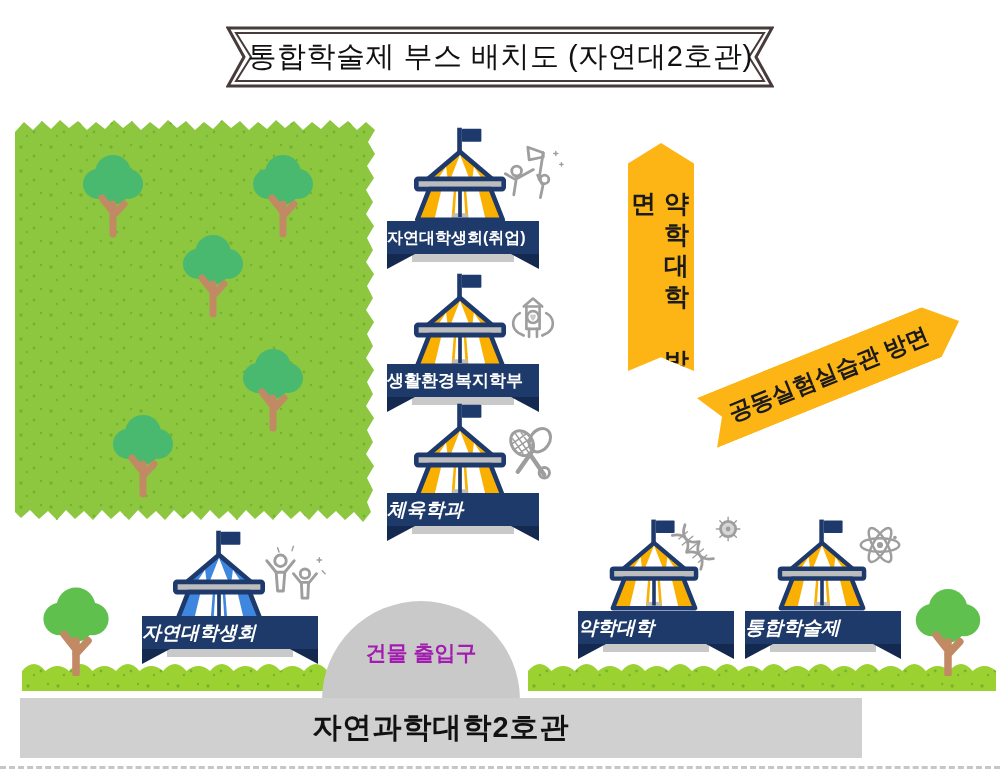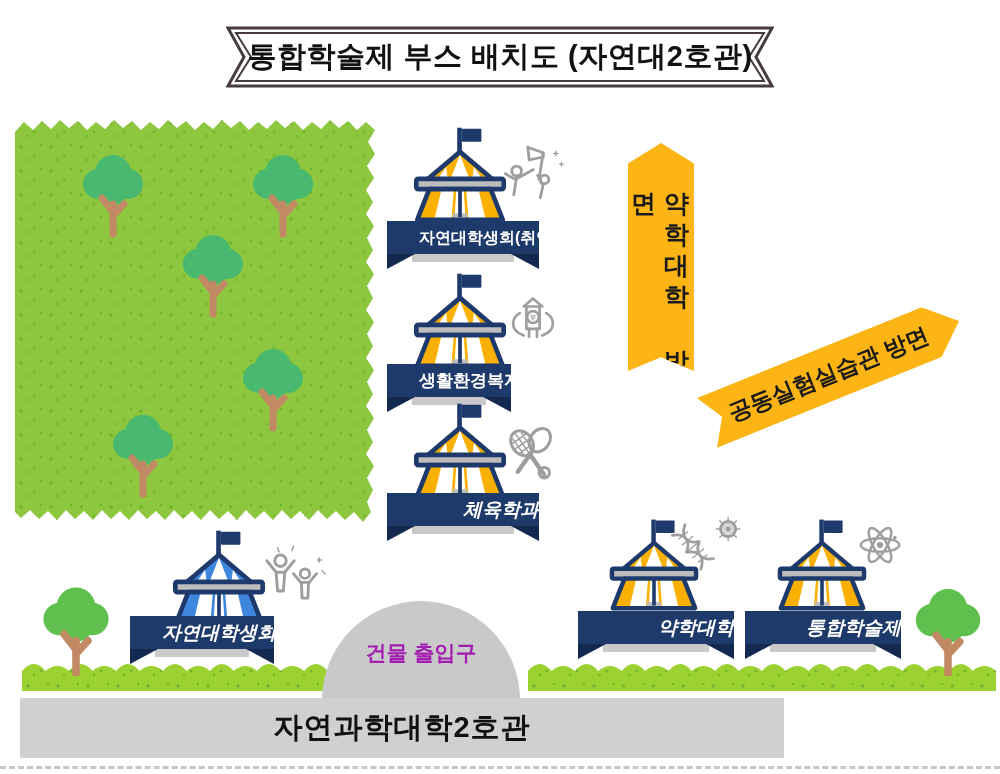--- a/index.html
+++ b/index.html
@@ -4,26 +4,26 @@
 <style>
   html,body{margin:0;padding:0;background:#fff;}
   body{font-family:"Liberation Sans","DejaVu Sans",sans-serif;}
   #stage{position:relative;width:1000px;height:774px;background:#fff;overflow:hidden;}
   .abs{position:absolute;}
 
   
   #title{left:226px;top:26px;width:548px;height:62px;}
   #title .title-text{position:absolute;left:0;top:0;width:100%;height:100%;
     display:flex;align-items:center;justify-content:center;
-    font-size:29px;font-weight:bold;color:#111;letter-spacing:0.5px;}
+    font-size:29px;font-weight:normal;color:#111;letter-spacing:0.5px;}
 
   
   .banner{height:48px;}
-  .banner-main{background:var(--banner,#1e3a6a);color:#fff;font-weight:bold;text-align:right;
-    height:33px;line-height:33px;font-size:16px;white-space:nowrap;padding-left:32px;}
+  .banner-main{background:var(--banner,#1e3a6a);color:#fff;font-weight:bold;text-align:left;
+    height:33px;line-height:33px;font-size:16px;white-space:nowrap;}
   .banner.md .banner-main{font-size:17px;}
   .banner.lg .banner-main{font-size:19px;font-style:italic;}
   .banner-sub{position:relative;height:15px;}
   .banner-sub .tail{position:absolute;top:0;width:28px;height:15px;background:var(--tail,#14294f);}
   .banner-sub .tail.l{left:0;clip-path:polygon(0 0,100% 0,0 100%);}
   .banner-sub .tail.r{right:0;clip-path:polygon(0 0,100% 0,100% 100%);}
   .banner-sub .strip{position:absolute;top:0;left:25px;right:25px;height:8px;background:#c9c9c9;}
 
   
   .arrow{background:var(--bg,#fdb515);color:#1a1a1a;font-weight:bold;}
@@ -34,21 +34,21 @@
     font-size:25px;letter-spacing:6px;margin-top:30px;}
   #arrow-diag{left:697px;top:345px;width:272px;height:54px;transform:rotate(-22deg);
     clip-path:polygon(0 0,89% 0,100% 50%,89% 100%,0 100%,6% 50%);
     display:flex;align-items:center;justify-content:center;font-size:23px;}
   #arrow-diag span{padding-left:8px;padding-right:18px;white-space:nowrap;}
 
   
   #entrance{left:322px;top:601px;width:198px;height:100px;background:#c9c9c9;
     border-radius:100px 100px 0 0;text-align:center;}
   #entrance span{display:inline-block;margin-top:38px;font-size:21px;font-weight:bold;color:#a21caf;}
-  #building{left:20px;top:698px;width:764px;height:60px;background:#d0d0d0;
+  #building{left:20px;top:698px;width:842px;height:60px;background:#d0d0d0;
     display:flex;align-items:center;justify-content:center;}
   #building span{font-size:29px;font-weight:bold;color:#111;letter-spacing:1px;}
   #bottom-dash{left:0;top:766px;width:1000px;height:0;border-top:3px dashed #c6c6c6;}
 
   
   .ic{stroke:#9e9e9e;fill:none;stroke-width:4;stroke-linecap:round;stroke-linejoin:round;}
   .ic .thin{stroke-width:2;}
   .ic .fillg{fill:#c9c9c9;stroke:none;}
   .tent{display:block;}
 </style>
@@ -144,21 +144,21 @@
   </svg>
   <svg class="abs ic" style="left:500px;top:282px" width="66" height="78" viewBox="0 0 100 100">
     <path d="M40,28 h20 v34 h-20 Z"></path>
     <path d="M36,28 L50,16 L64,28"></path>
     <circle cx="50" cy="44" r="9"></circle>
     <path class="fillg" d="M50,50 c-7,-6 -4,-13 0,-9 c4,-4 7,3 0,9 Z" fill="#9e9e9e"></path>
     <path d="M44,62 v12 M56,62 v12"></path>
     <path d="M30,38 c-12,6 -14,22 -2,30 l8,4"></path>
     <path d="M70,38 c12,6 14,22 2,30 l-8,4"></path>
   </svg>
-  <div class="abs banner md" style="left: 387px; top: 364px; width: 124px; --banner: #1e3a6a; --tail: #14294f;">
+  <div class="abs banner md" style="left: 387px; top: 364px; width: 152px; --banner: #1e3a6a; --tail: #14294f;">
     <div class="banner-main">생활환경복지학부</div>
     <div class="banner-sub">
       <span class="strip"></span>
         <span class="tail l"></span>
         <span class="tail r"></span>
     </div>
   </div>
 
   <svg class="abs tent" style="left: 404px; top: 400px; --accent: #f9b000;" width="112" height="106" viewBox="0 0 120 114">
     <use href="#tent"></use>
@@ -196,21 +196,21 @@
   </svg>
   <svg class="abs ic" style="left:256px;top:540px" width="72" height="76" viewBox="0 0 100 100">
     <circle cx="34" cy="26" r="8"></circle>
     <path d="M28,42 L15,26 M40,42 L53,26"></path>
     <path d="M28,42 h12 l-2,26 h-8 Z"></path>
     <circle cx="68" cy="44" r="6.5"></circle>
     <path d="M62,56 L52,44 M74,56 L84,44"></path>
     <path d="M63,56 h10 l-1,22 h-8 Z"></path>
     <path class="thin" d="M30,8 l2,6 M52,6 l-2,6 M88,22 v6 M85,25 h6 M92,40 l4,4"></path>
   </svg>
-  <div class="abs banner lg" style="left: 130px; top: 616px; width: 144px; --banner: #1e3a6a; --tail: #14294f;">
+  <div class="abs banner lg" style="left: 142px; top: 616px; width: 176px; --banner: #1e3a6a; --tail: #14294f;">
     <div class="banner-main">자연대학생회</div>
     <div class="banner-sub">
       <span class="strip"></span>
         <span class="tail l"></span>
         <span class="tail r"></span>
     </div>
   </div>
 
   <svg class="abs tent" style="left: 600px; top: 516px; --accent: #f9b000;" width="108" height="102" viewBox="0 0 120 114">
     <use href="#tent"></use>

